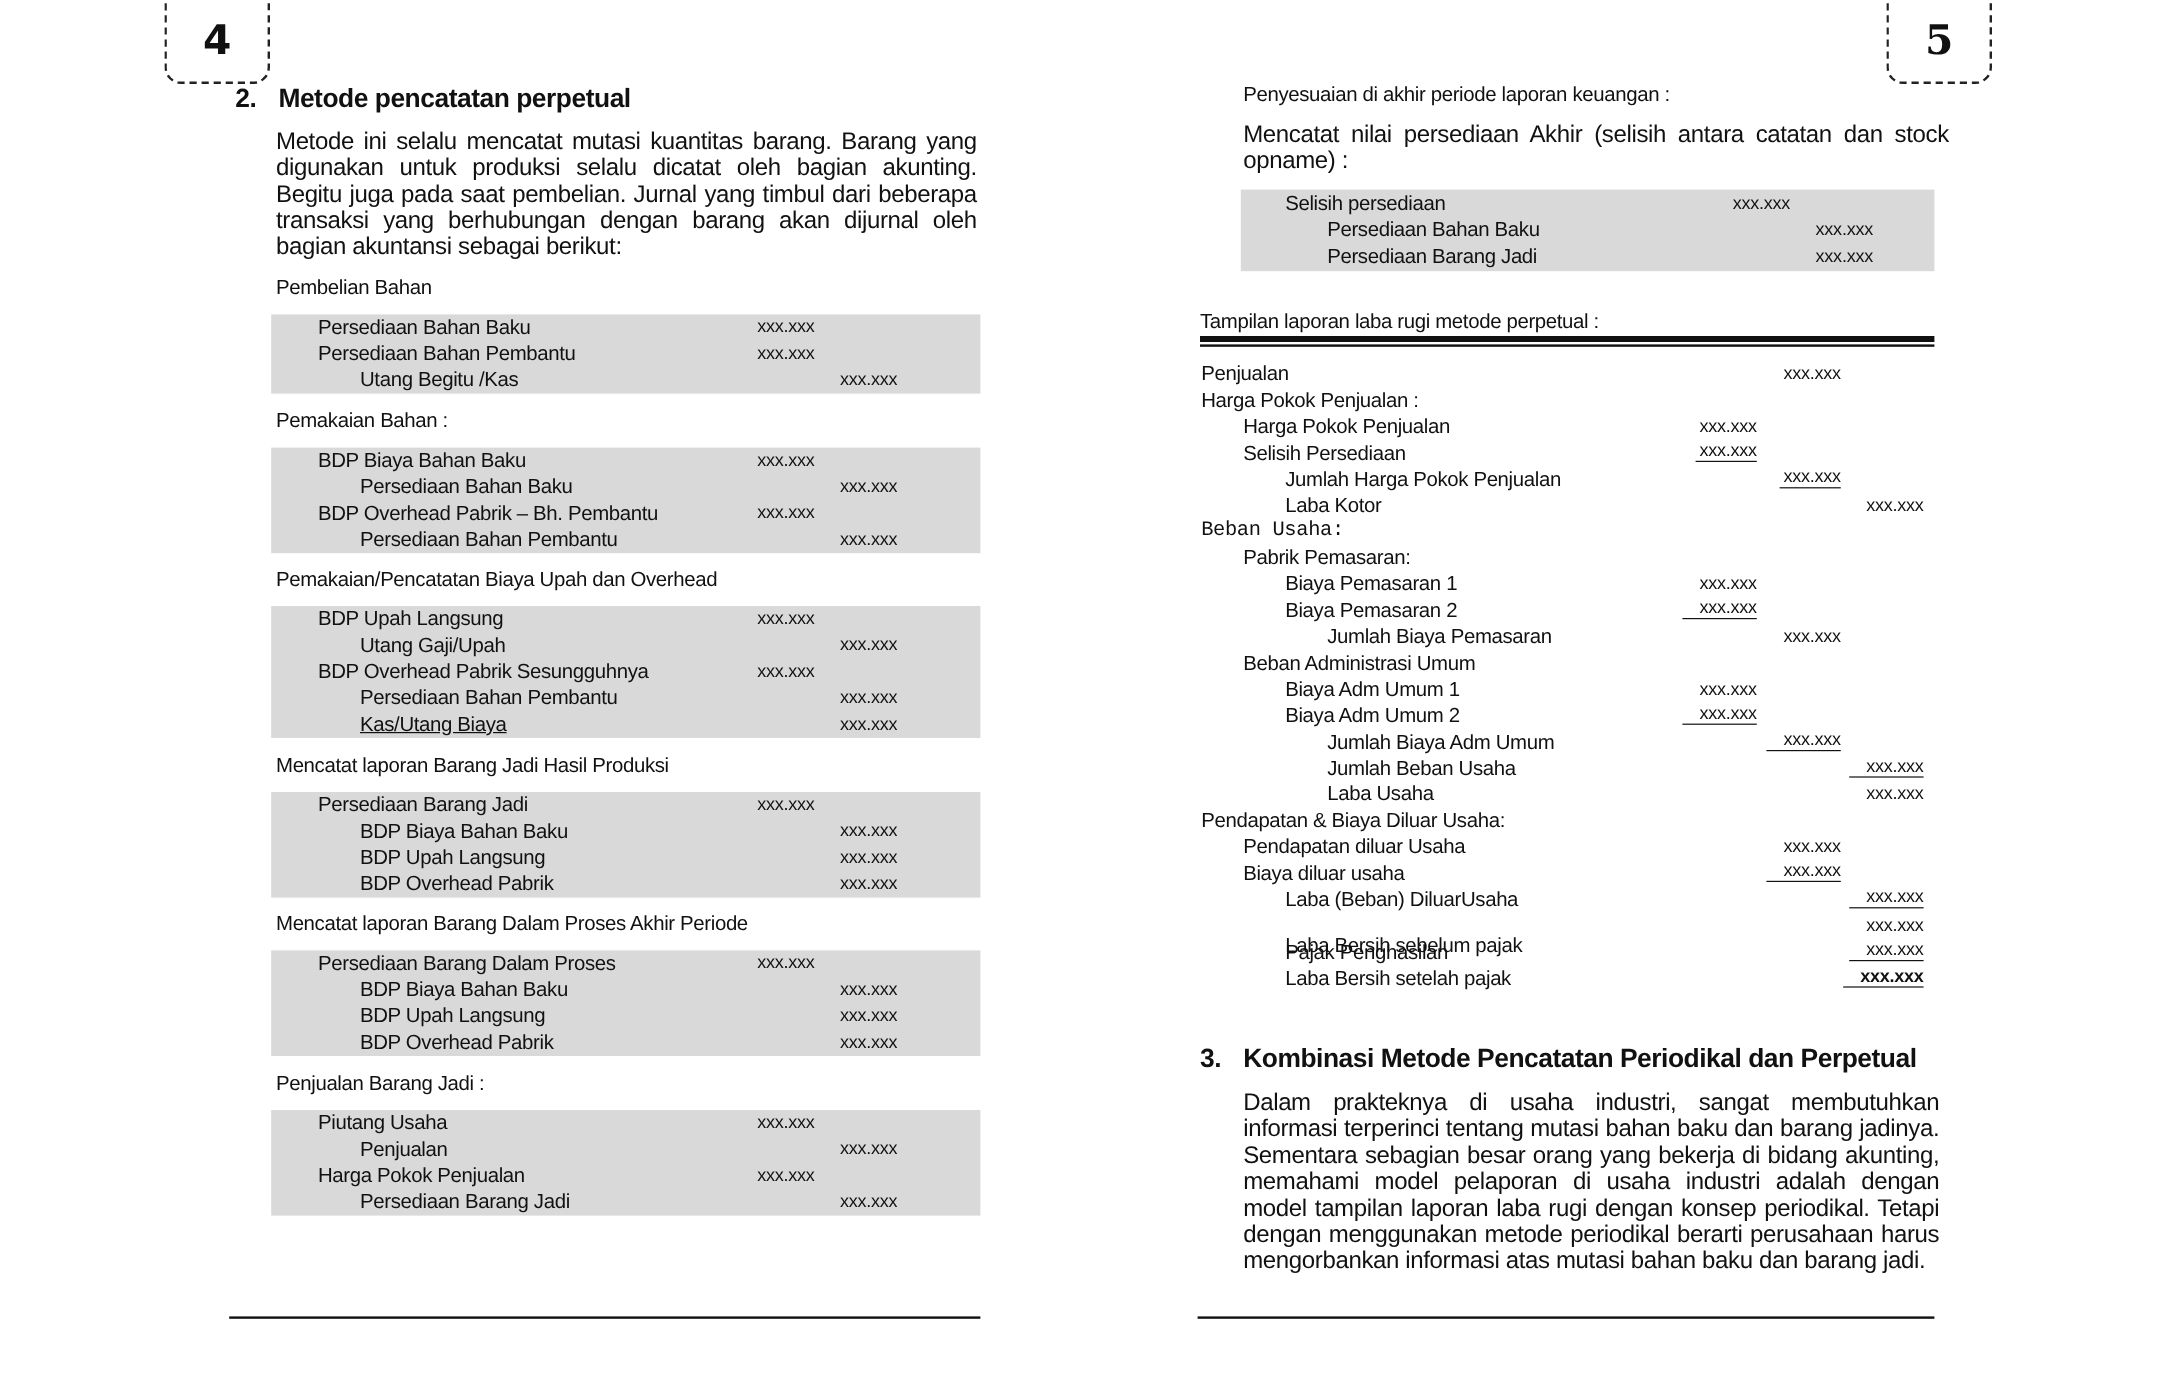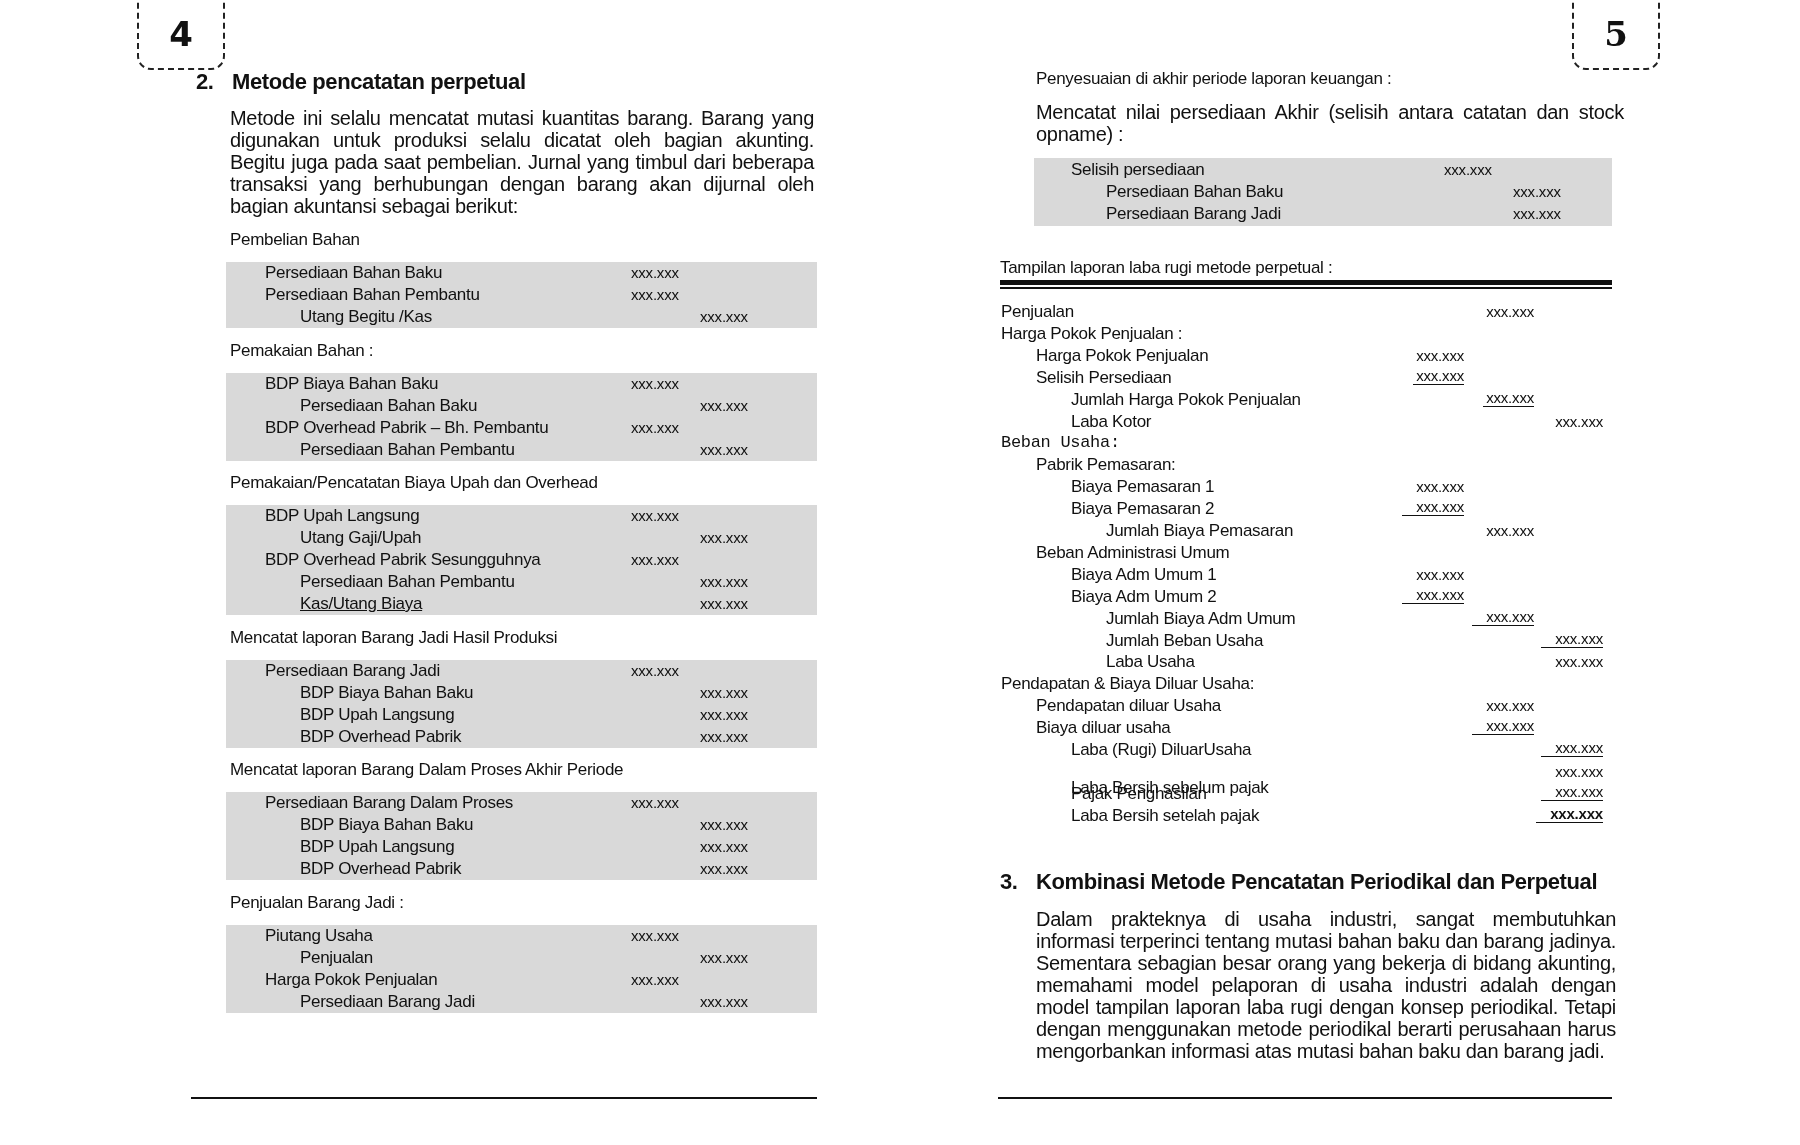--- a/index.html
+++ b/index.html
@@ -273,21 +273,21 @@
     </div>
     <div class="is-row" style="top: 695.2px;">
       <span class="lbl" style="left: 35px;">Pendapatan diluar Usaha</span>
       <span class="v c2">xxx.xxx</span>
     </div>
     <div class="is-row" style="top: 717.1px;">
       <span class="lbl" style="left: 35px;">Biaya diluar usaha</span>
       <span class="v c2 ul">xxx.xxx</span>
     </div>
     <div class="is-row" style="top: 739px;">
-      <span class="lbl" style="left: 70px;">Laba (Rugi) DiluarUsaha</span>
+      <span class="lbl" style="left: 70px;">Laba (Beban) DiluarUsaha</span>
       <span class="v c3 ul">xxx.xxx</span>
     </div>
     <div class="is-row" style="top: 760.9px;">
       <span class="lbl" style="left: 70px; margin-top: 16px;">Laba Bersih sebelum pajak</span>
       <span class="v c3">xxx.xxx</span>
     </div>
     <div class="is-row" style="top: 782.8px;">
       <span class="lbl" style="left: 70px;">Pajak Penghasilan</span>
       <span class="v c3 ul">xxx.xxx</span>
     </div>

